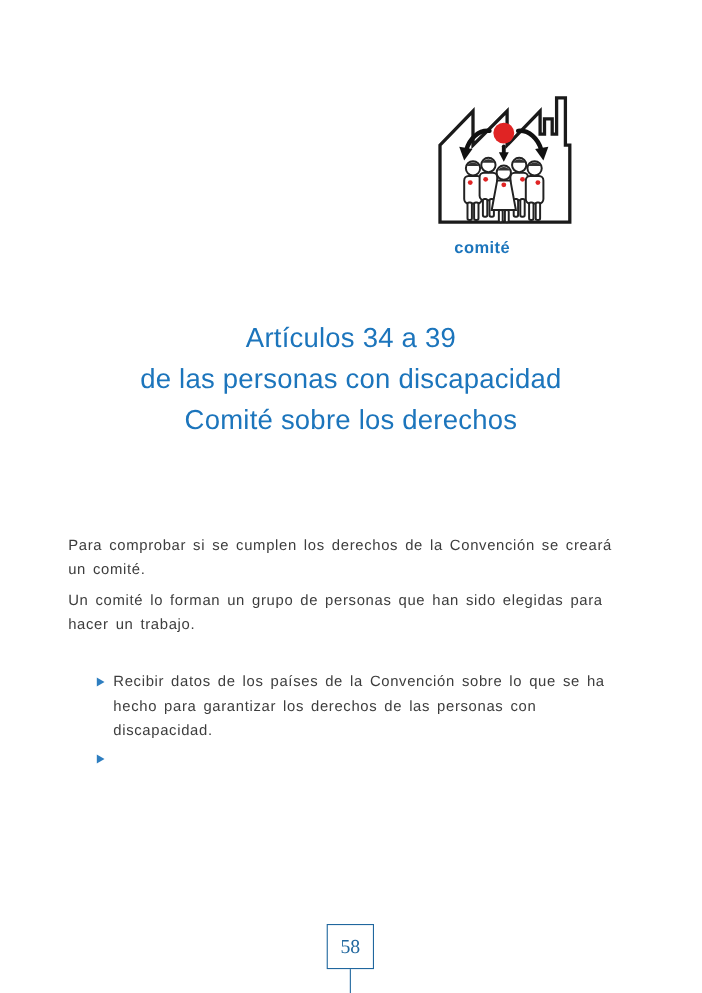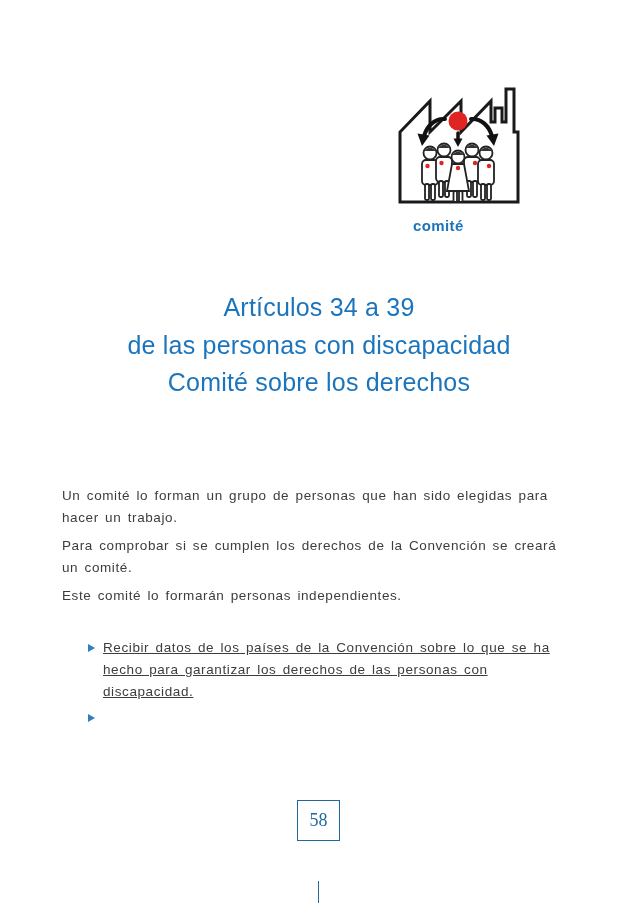--- a/index.html
+++ b/index.html
@@ -45,38 +45,37 @@
     color:var(--body-text);
     font-size:13.5px;
     line-height:22px;
     letter-spacing:0.6px;
     word-spacing:2px;
   }
   .body p{margin:0 0 6px 0;}
   .bullet-list{
     list-style:none;
     margin:30px 0 0 26px;
-    text-decoration:underline;
   }
   .bullet-list li{
     position:relative;
     padding-left:15px;
     width:474px;
   }
   .bullet-list li + li{margin-top:4px;}
   .bullet-marker{
     position:absolute;left:0;top:7px;
     width:0;height:0;
     border-left:7px solid var(--bullet-blue);
     border-top:4.5px solid transparent;
     border-bottom:4.5px solid transparent;
   }
   
   .page-number-box{
-    position:absolute;left:297px;top:800px;
+    position:absolute;left:297px;top:840px;
     width:43px;height:41px;
     border:1px solid var(--footer-blue);
     display:flex;align-items:center;justify-content:center;
     color:var(--footer-blue);
     font-family:"Liberation Serif","DejaVu Serif",serif;
     font-size:18px;
   }
   .footer-line{
     position:absolute;left:318px;top:881px;
     width:1px;height:22px;
@@ -153,23 +152,22 @@
     <div class="icon-caption">comité</div>
   </div>
 
   <h1 class="title">
     <div>Artículos 34 a 39</div>
     <div>de las personas con discapacidad</div>
     <div>Comité sobre los derechos</div>
   </h1>
 
   <div class="body">
+    <p>Para comprobar si se cumplen los derechos de la Convención se creará un comité.</p>
     <p>Un comité lo forman un grupo de personas que han sido elegidas para hacer un trabajo.</p>
-    <p>Para comprobar si se cumplen los derechos de la Convención se creará un comité.</p>
-    <p>Este comité lo formarán personas independientes.</p>
 
     <ul class="bullet-list">
       <li>
         <span class="bullet-marker"></span>
         <span>Recibir datos de los países de la Convención sobre lo que se ha hecho para garantizar los derechos de las personas con discapacidad.</span>
       </li>
       <li>
         <span class="bullet-marker"></span>
       </li>
     </ul>

